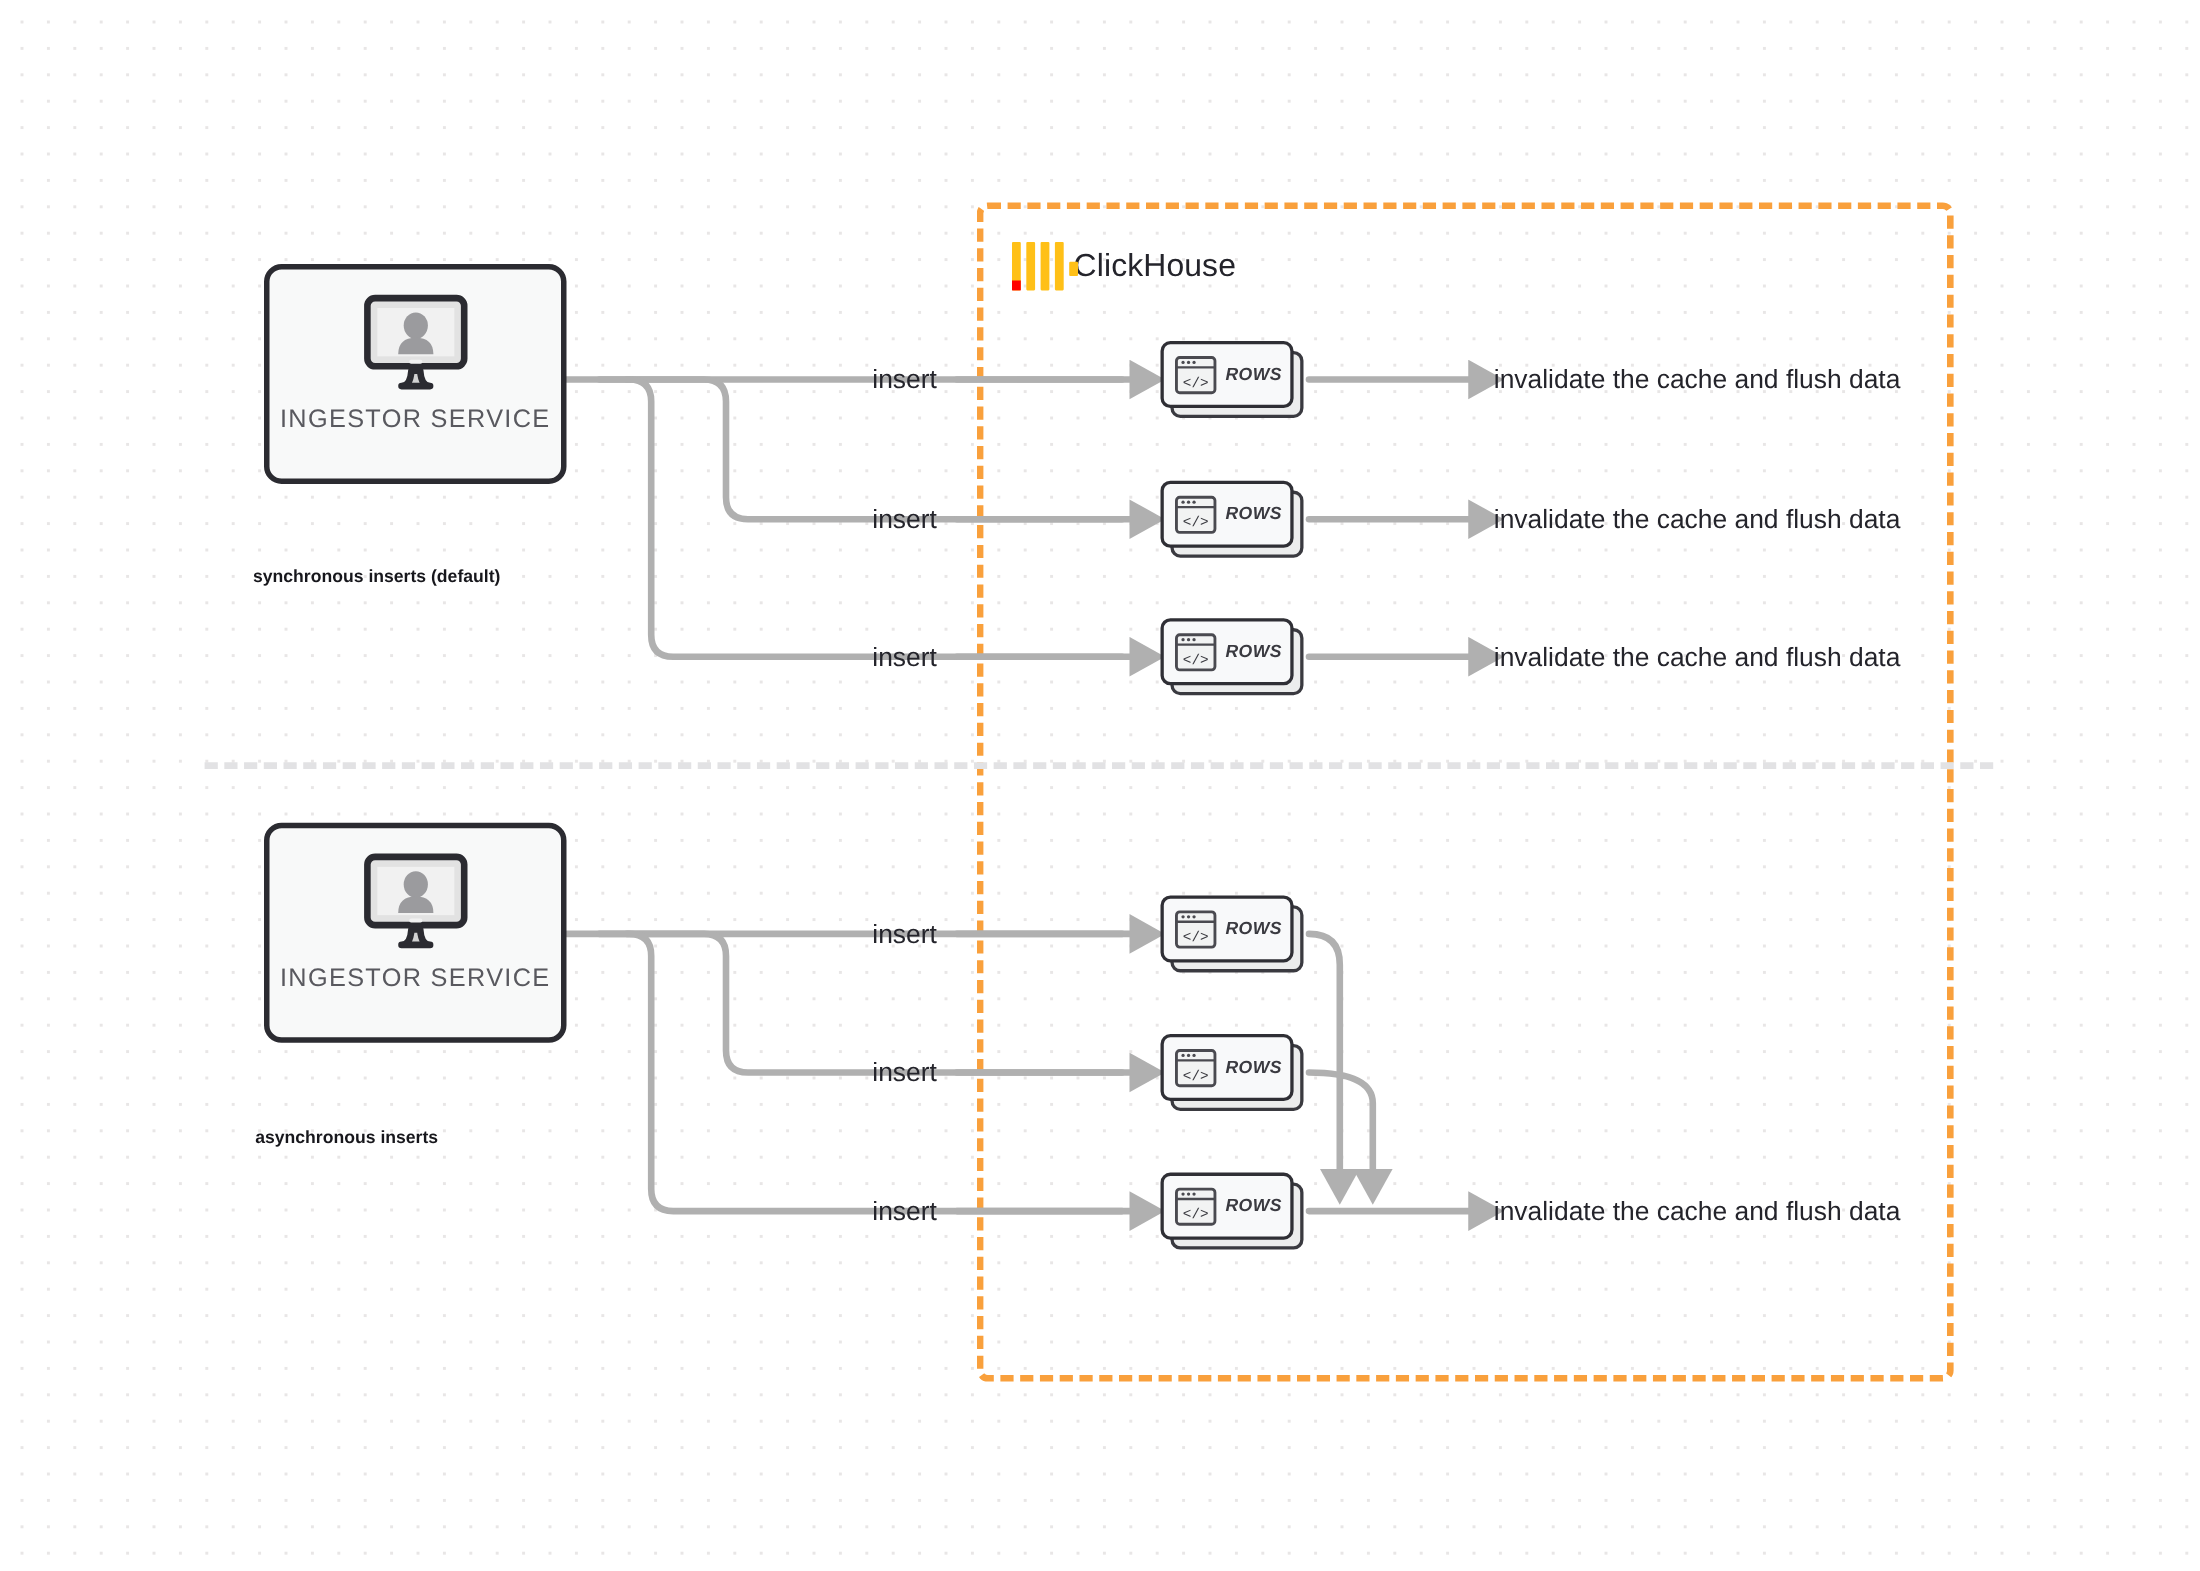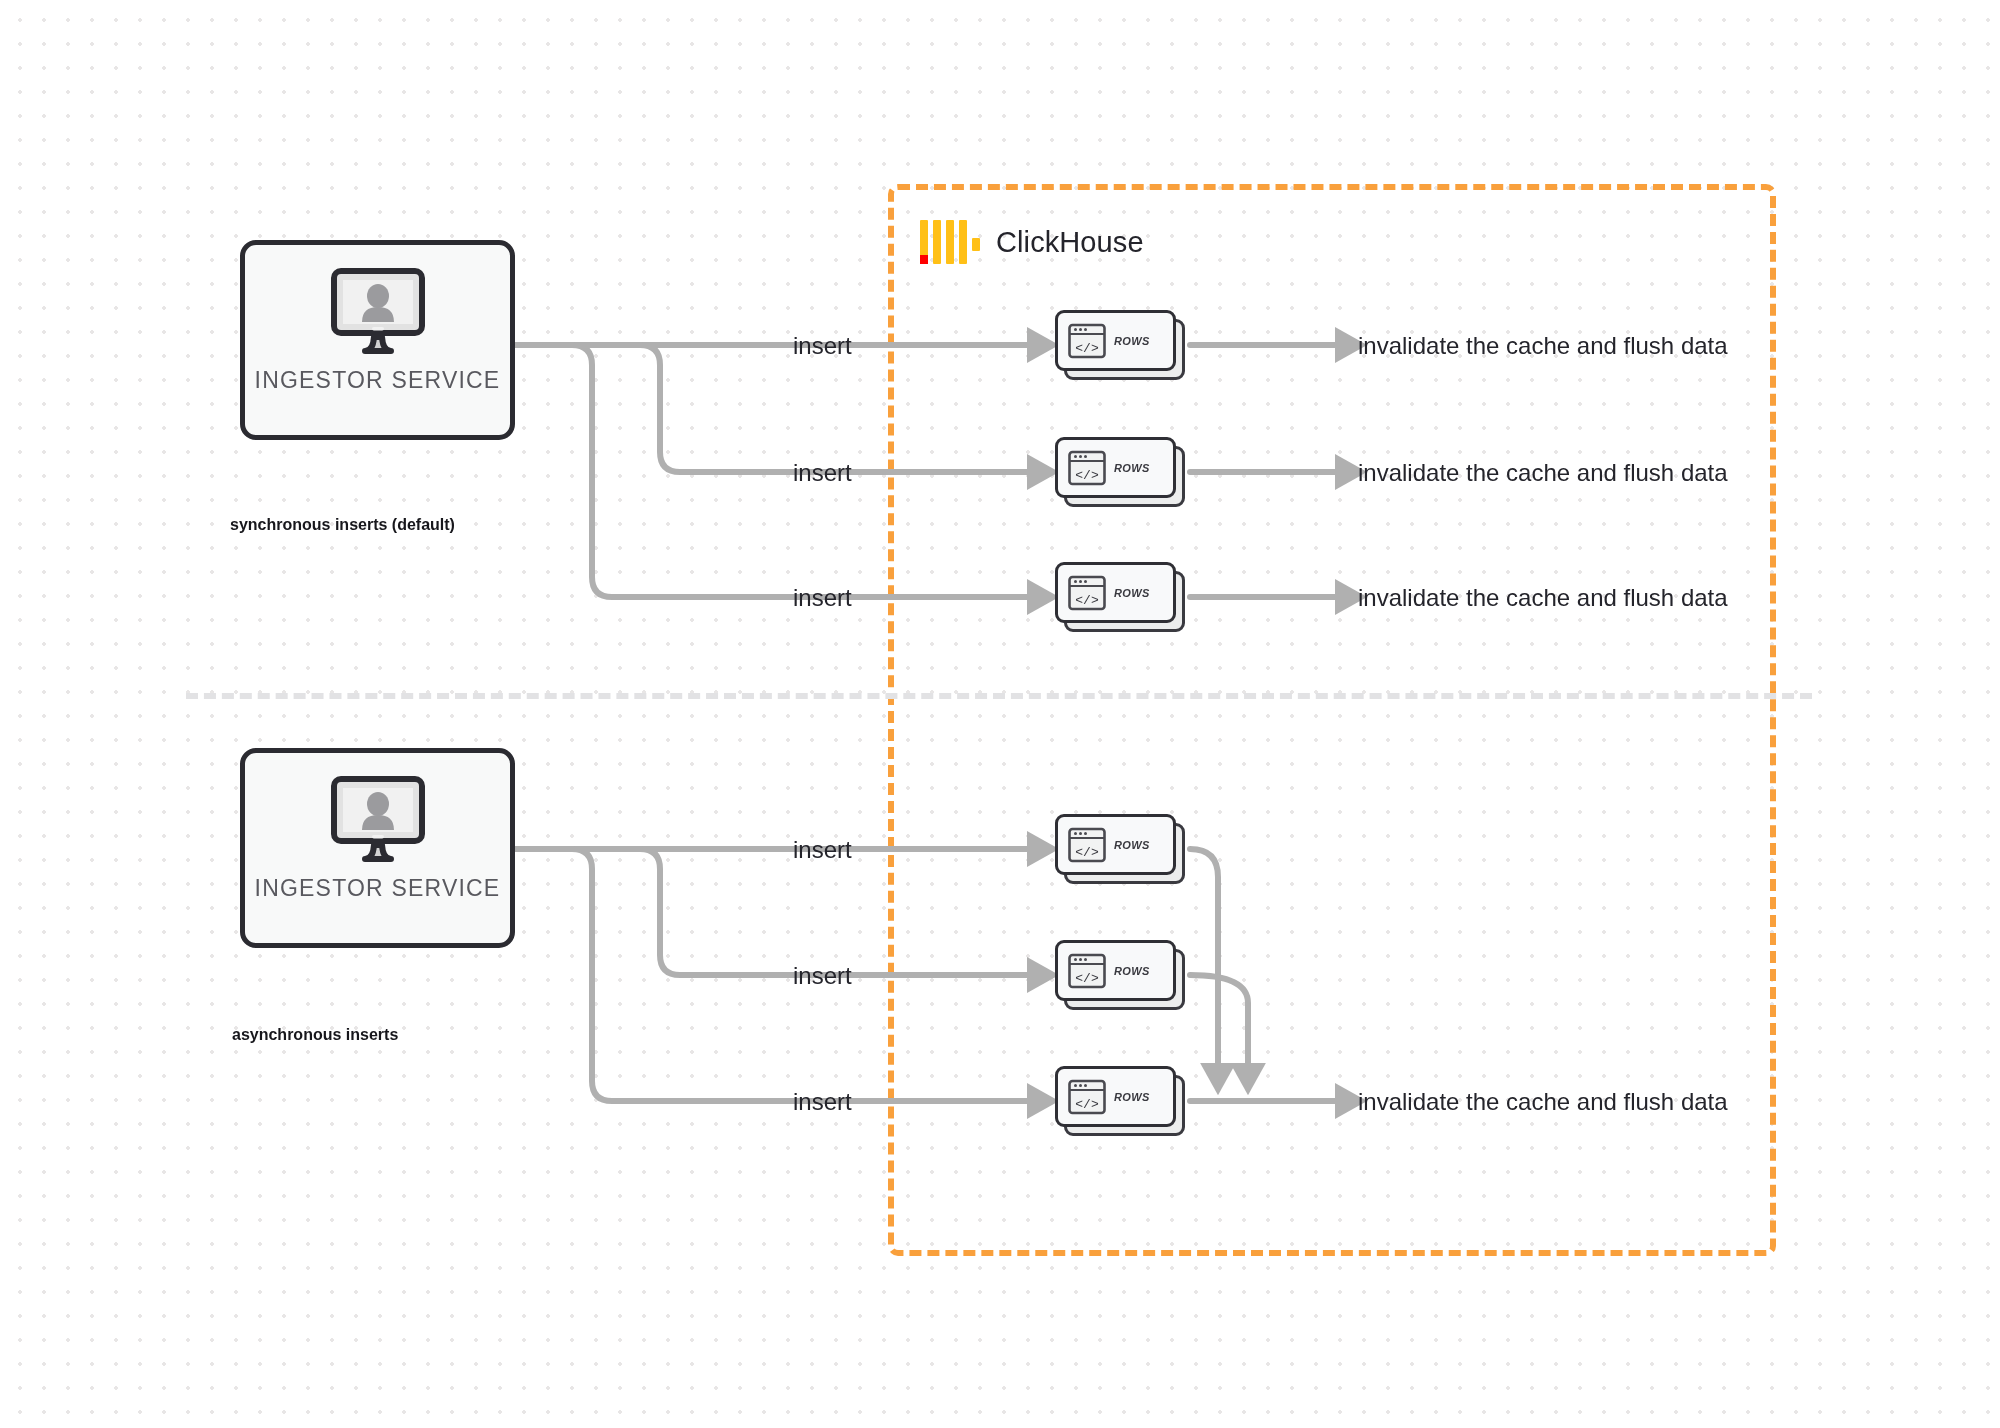--- a/index.html
+++ b/index.html
@@ -40,21 +40,20 @@
     border: 6px dashed #f9a03c;
     border-radius: 10px;
     box-sizing: border-box;
   }
   .ch-header {
     position: absolute;
     left: 920px;
     top: 220px;
     display: flex;
     align-items: center;
-    gap: 20px;
     text-align: center;
   }
   .ch-logo {
     position: relative;
     width: 56px;
     height: 44px;
   }
   .ch-logo .bar {
     position: absolute;
     top: 0;
@@ -163,21 +162,21 @@
     align-items: center;
     gap: 7px;
     padding-left: 9px;
   }
   .codewin {
     width: 40px;
     height: 40px;
     flex: 0 0 40px;
   }
   .rows-text {
-    font-size: 11px;
+    font-size: 16px;
     font-style: italic;
     font-weight: bold;
     color: #3a3a40;
     letter-spacing: 0.4px;
   }
 
   
   .edge-label {
     position: absolute;
     font-size: 24px;

